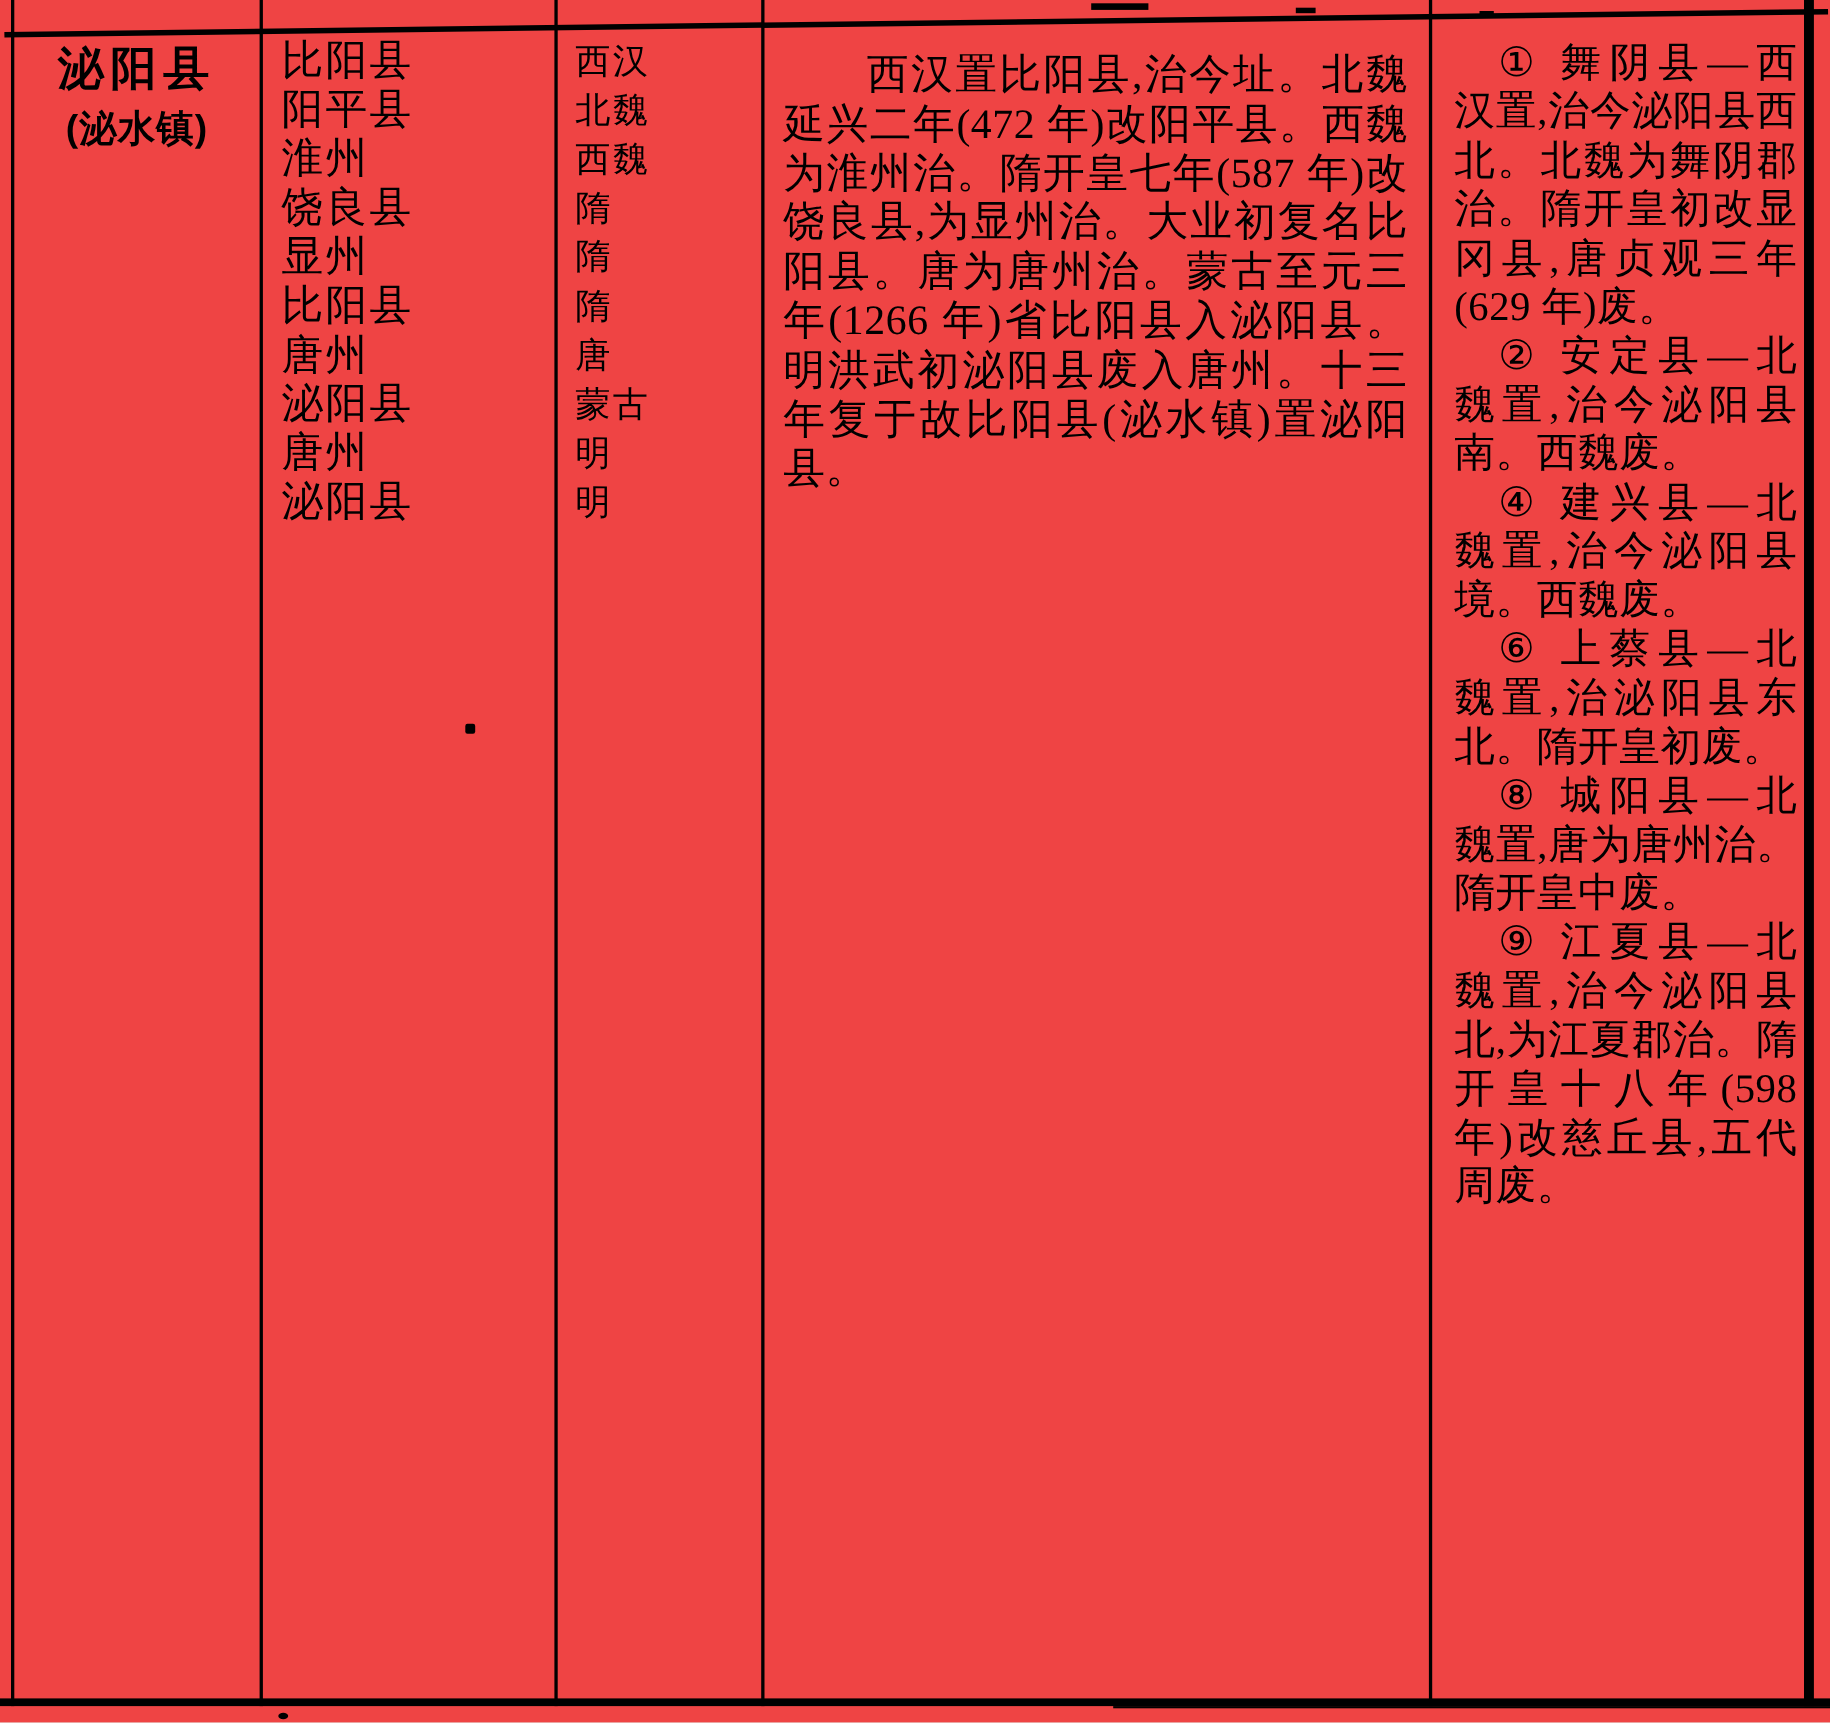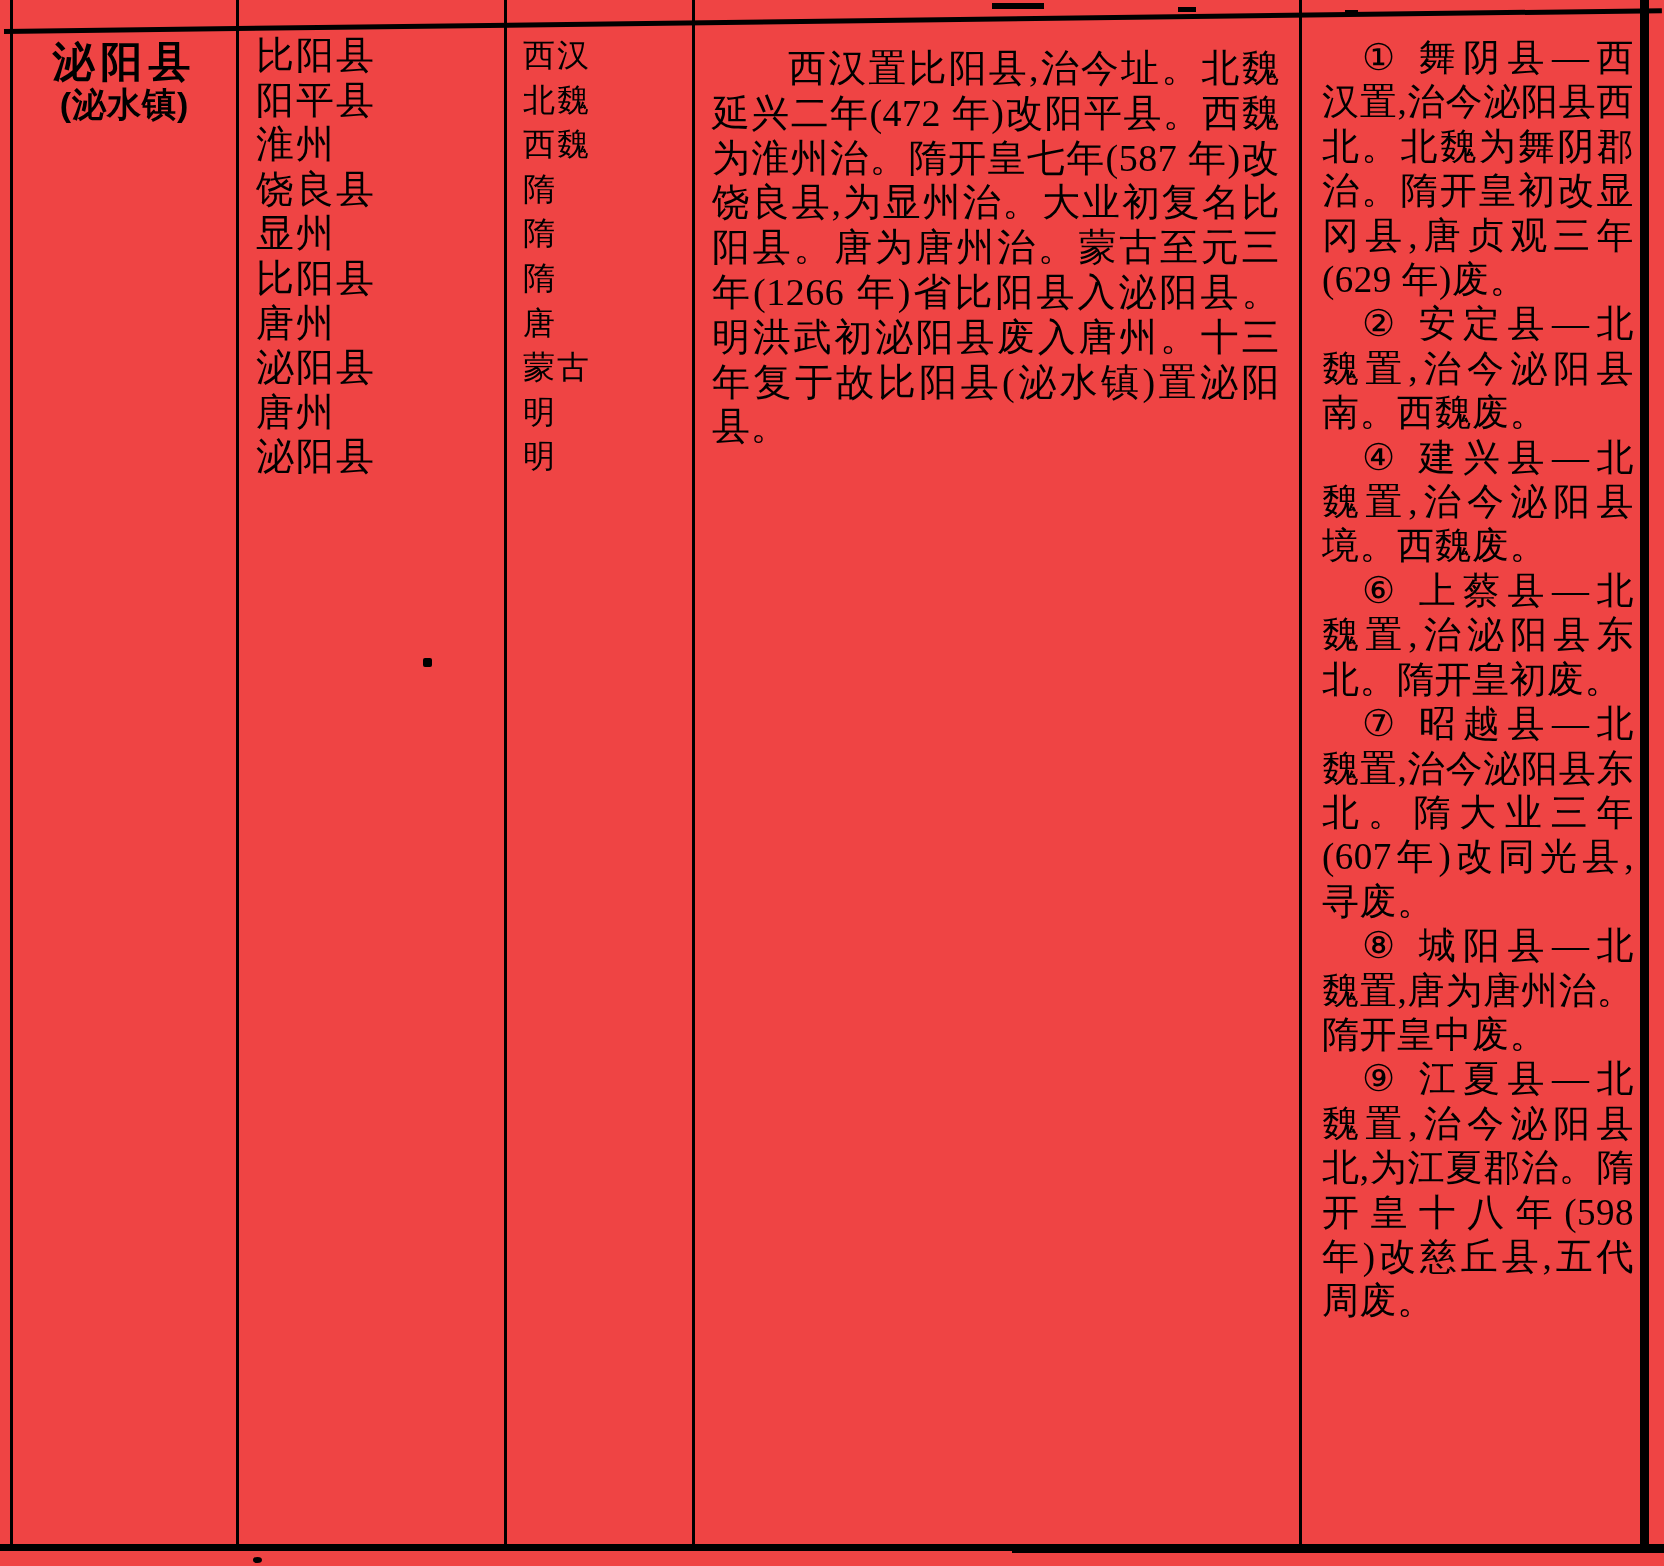--- a/index.html
+++ b/index.html
@@ -20,21 +20,21 @@
     position:absolute;left:4px;top:29px;width:1658px;height:5px;background:#000;
     transform-origin:left center;transform:rotate(-0.72deg);
   }
   .bottom-rule{position:absolute;left:0;top:1544px;width:1664px;height:7px;background:#000;}
   .bottom-rule-thin{position:absolute;left:1012px;top:1551px;width:652px;height:2px;background:#000;}
   
   .cell{position:absolute;box-sizing:border-box;}
   .cell-current{left:13px;top:40px;width:223px;text-align:center;
     font-family:"Liberation Sans","DejaVu Sans",sans-serif;font-weight:700;}
   .cur-line1{font-size:42px;letter-spacing:6px;line-height:44px;}
-  .cur-line2{font-size:34px;letter-spacing:1px;line-height:40px;margin-top:0;}
+  .cur-line2{font-size:34px;letter-spacing:1px;line-height:40px;margin-top:13px;}
   .cell-hist{left:256px;top:33px;width:230px;font-size:38px;}
   .cell-dyn{left:523px;top:33px;width:150px;font-size:32px;}
   .list-item{height:44.6px;line-height:44.6px;letter-spacing:2px;white-space:nowrap;}
   .cell-evol{left:700px;top:34px;width:592px;}
   .cell-evol p{
     margin:12px;font-size:38px;line-height:44.8px;text-align:justify;
     text-indent:76px;letter-spacing:0.5px;
   }
   .cell-notes{left:1322px;top:36px;width:312px;}
   .cell-notes p{
@@ -103,21 +103,20 @@
 
   <div class="cell cell-evol">
     <p>西汉置比阳县,治今址。北魏延兴二年(472 年)改阳平县。西魏为淮州治。隋开皇七年(587 年)改饶良县,为显州治。大业初复名比阳县。唐为唐州治。蒙古至元三年(1266 年)省比阳县入泌阳县。明洪武初泌阳县废入唐州。十三年复于故比阳县(泌水镇)置泌阳县。</p>
   </div>
 
   <div class="cell cell-notes">
     <p><span class="note-num">①</span><span class="note-text">舞阴县—西汉置,治今泌阳县西北。北魏为舞阴郡治。隋开皇初改显冈县,唐贞观三年(629 年)废。</span></p>
     <p><span class="note-num">②</span><span class="note-text">安定县—北魏置,治今泌阳县南。西魏废。</span></p>
     <p><span class="note-num">④</span><span class="note-text">建兴县—北魏置,治今泌阳县境。西魏废。</span></p>
     <p><span class="note-num">⑥</span><span class="note-text">上蔡县—北魏置,治泌阳县东北。隋开皇初废。</span></p>
-    <p><span class="note-num">⑦</span><span class="note-text">昭越县—北魏置,治今泌阳县东北。隋大业三年(607年)改同光县,寻废。</span></p>
     <p><span class="note-num">⑧</span><span class="note-text">城阳县—北魏置,唐为唐州治。隋开皇中废。</span></p>
     <p><span class="note-num">⑨</span><span class="note-text">江夏县—北魏置,治今泌阳县北,为江夏郡治。隋开皇十八年(598 年)改慈丘县,五代周废。</span></p>
   </div>
 
   <div class="speck sp1"></div>
   <div class="speck sp2"></div>
 
 </div>
 
 </body></html>

